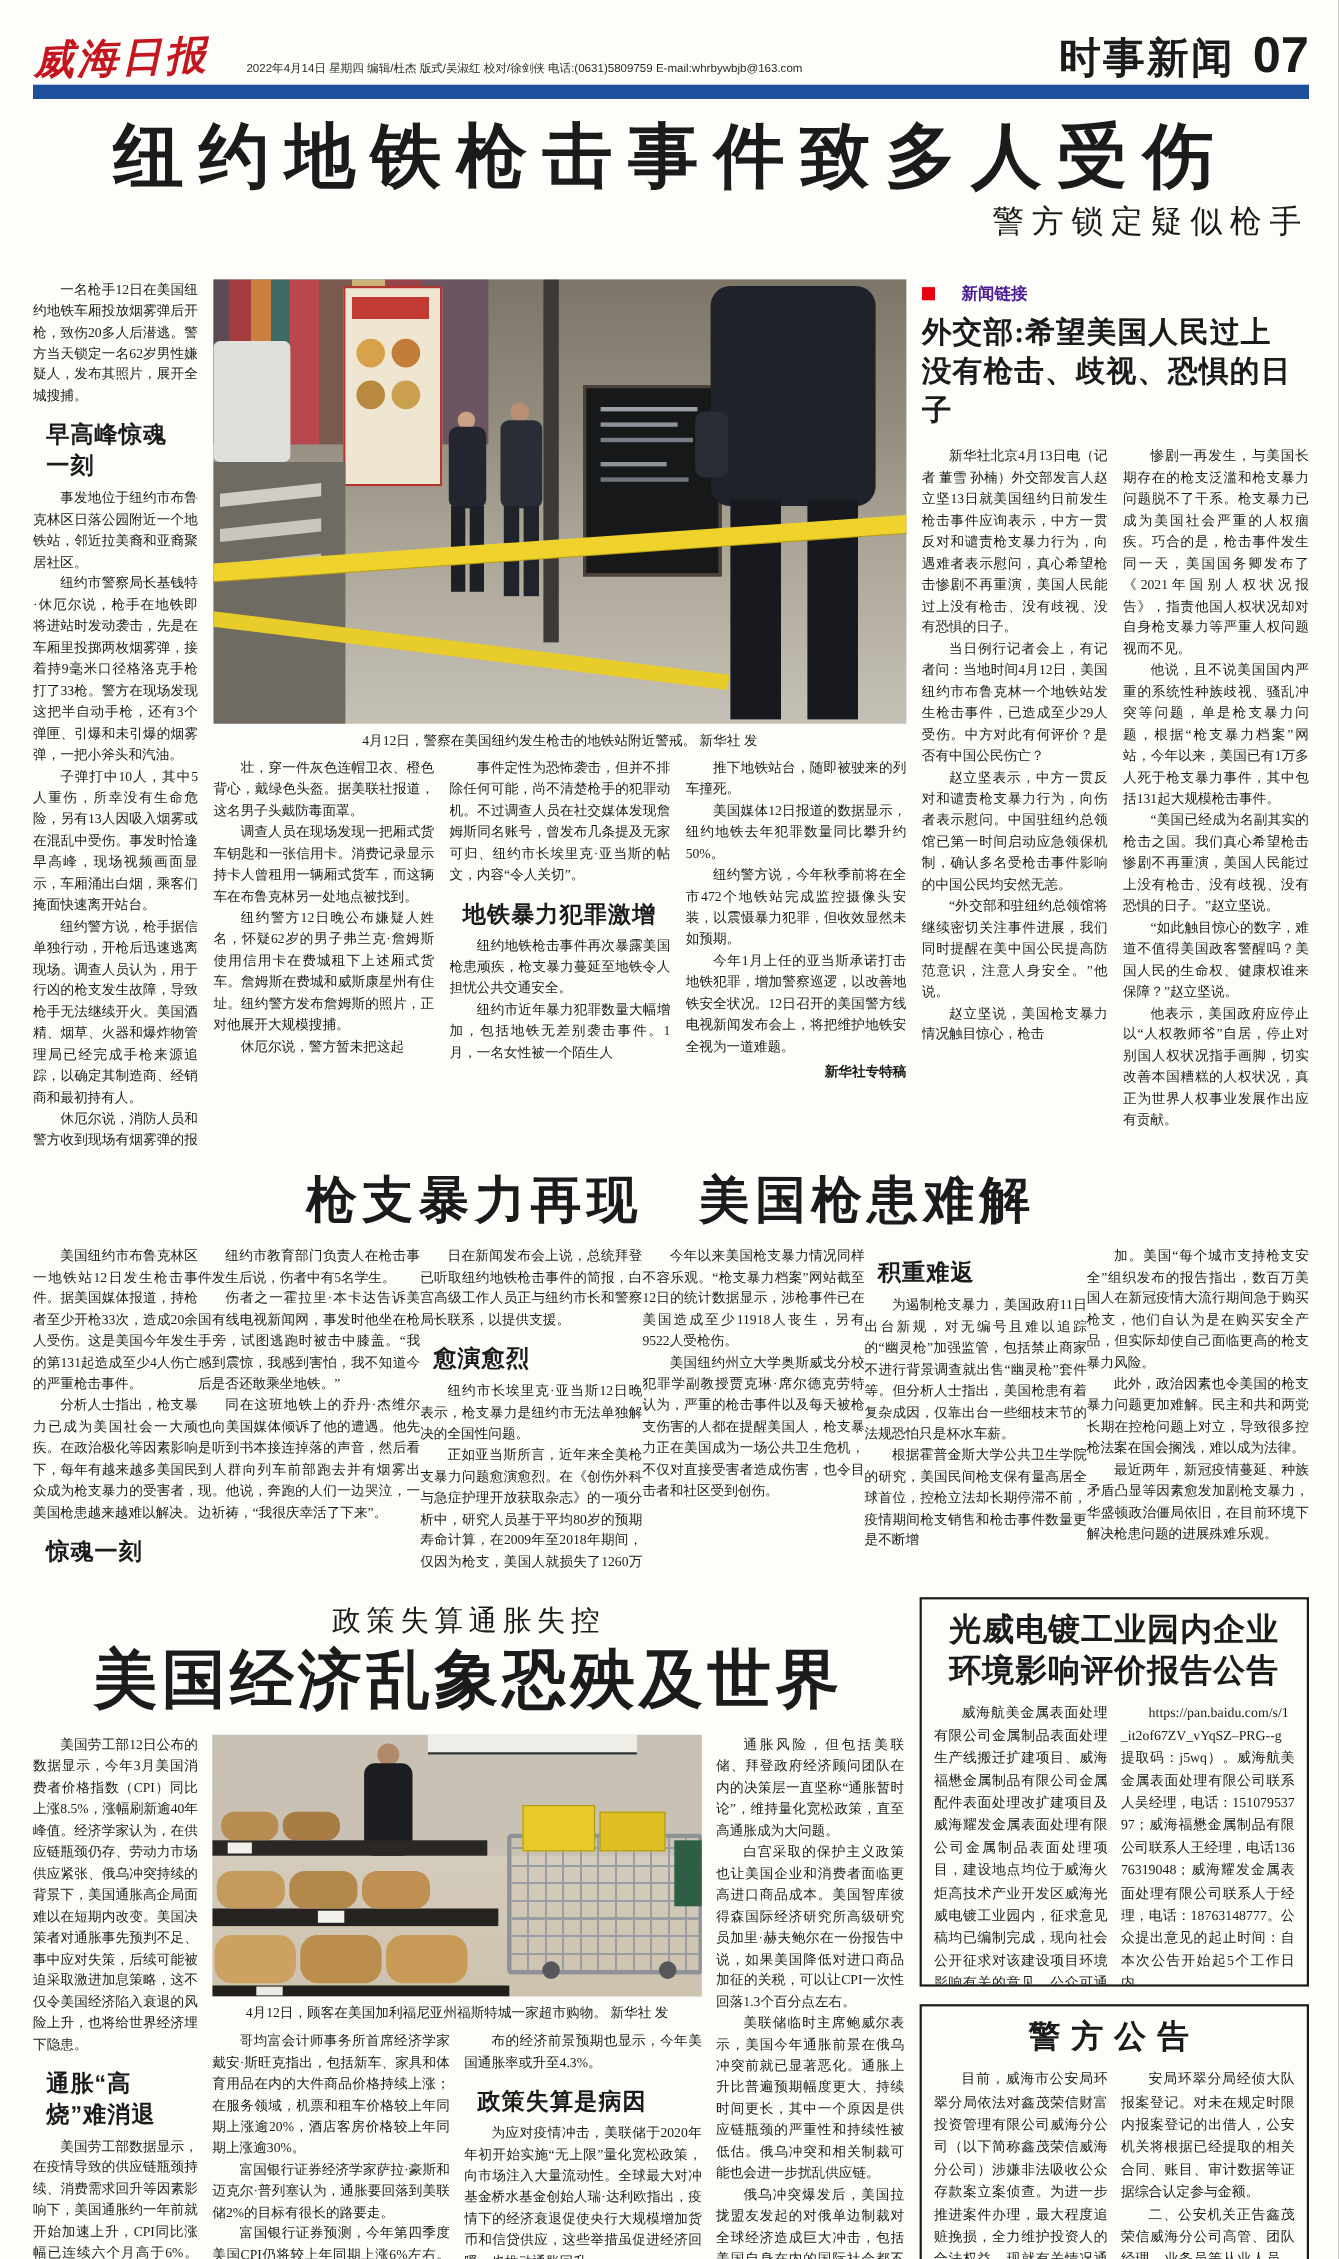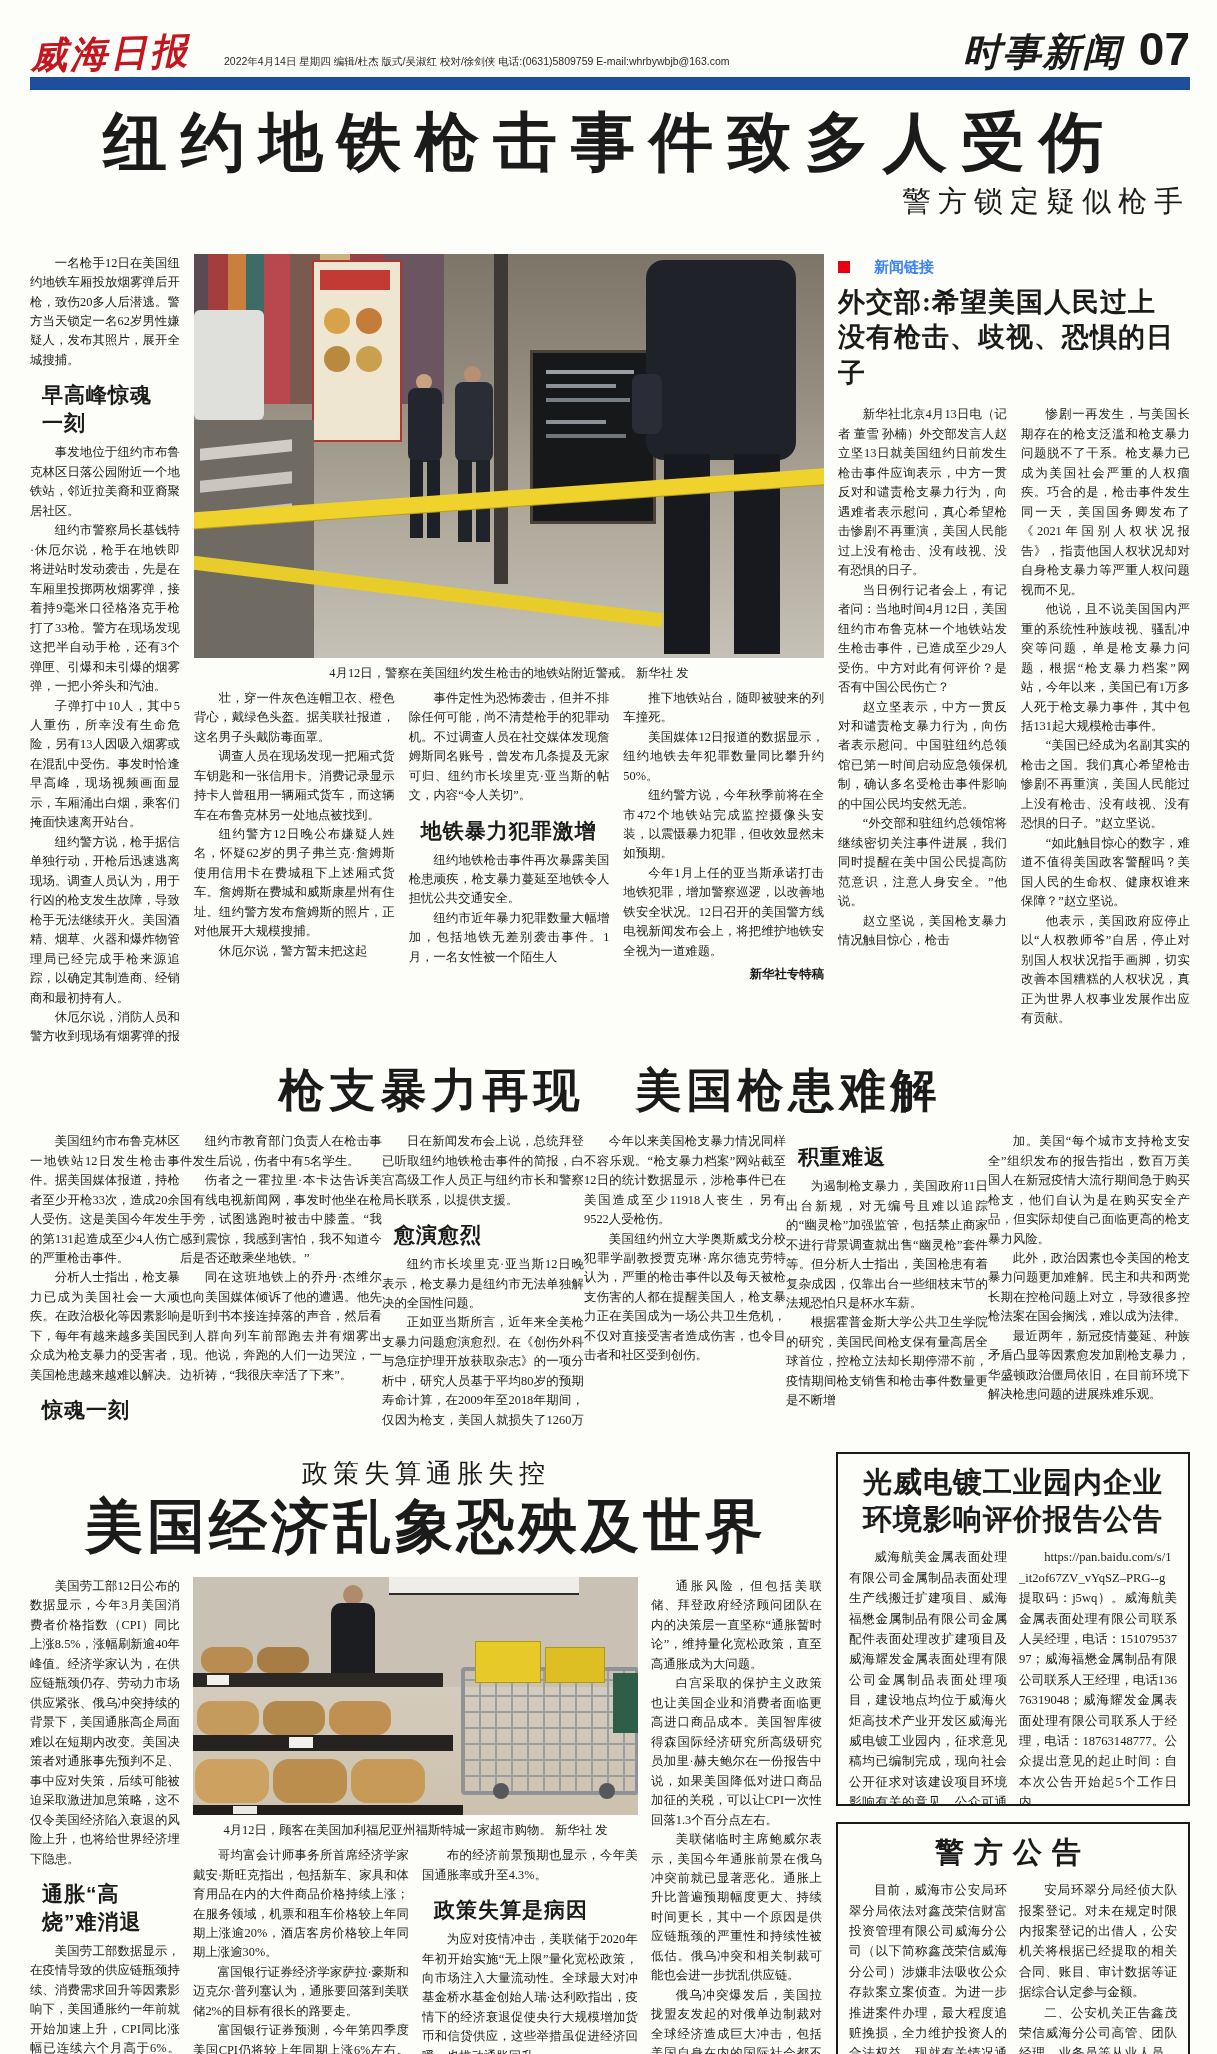--- a/index.html
+++ b/index.html
@@ -7,21 +7,21 @@
         font-family:"Liberation Serif",serif;color:#1b1b1b;}
   .inner{padding:26px 27px 0 30px;}
   
   .masthead{display:flex;align-items:flex-end;}
   .logo{font-family:"Liberation Serif",serif;font-style:italic;font-weight:900;
         font-size:37px;color:#c4161f;letter-spacing:3px;line-height:1;transform:rotate(-2deg);white-space:nowrap;}
   .info-line{font-family:"Liberation Sans",sans-serif;font-size:10.5px;color:#2a2a2a;
              margin:0 0 3px 34px;white-space:nowrap;}
   .section-block{margin-left:auto;display:flex;align-items:baseline;gap:16px;
                  font-family:"Liberation Sans",sans-serif;font-weight:900;line-height:1;}
-  .section-name{font-size:38px;letter-spacing:2px;font-style:italic;}
+  .section-name{font-size:38px;letter-spacing:2px;}
   .page-no{font-size:46px;}
   .blue-bar{height:13px;margin-top:5px;}
   
   .main-headline{text-align:center;font-weight:900;font-size:64px;letter-spacing:14px;
                  line-height:1.15;margin:16px 0 2px;white-space:nowrap;}
   .deck{text-align:right;font-family:"Liberation Sans",sans-serif;font-size:29px;
         letter-spacing:7px;font-weight:400;margin:2px 0 32px;}
   
   .para{margin:0;text-indent:2em;text-align:justify;font-size:12.4px;line-height:1.57;}
   .sh{font-family:"Liberation Sans",sans-serif;font-weight:700;font-size:21px;
@@ -169,21 +169,21 @@
               <p class="para">推下地铁站台，随即被驶来的列车撞死。</p>
               <p class="para">美国媒体12日报道的数据显示，纽约地铁去年犯罪数量同比攀升约50%。</p>
               <p class="para">纽约警方说，今年秋季前将在全市472个地铁站完成监控摄像头安装，以震慑暴力犯罪，但收效显然未如预期。</p>
               <p class="para">今年1月上任的亚当斯承诺打击地铁犯罪，增加警察巡逻，以改善地铁安全状况。12日召开的美国警方线电视新闻发布会上，将把维护地铁安全视为一道难题。</p>
               <p class="credit">新华社专特稿</p>
             </div>
         </div>
       </div>
 
       <div class="sidebar">
-        <div class="tag" style="color: #3b82f6; gap: 24px;">
+        <div class="tag" style="color: #4c1d95; gap: 24px;">
           <span class="sq" id="tagSq" style="background: rgb(230, 0, 18);"></span>
           <span>新闻链接</span>
         </div>
         <h2><span>外交部:希望美国人民过上</span><br>
         <span>没有枪击、歧视、恐惧的日子</span></h2>
         <div class="sidebar-cols">
           <div class="col">
               <p class="para">新华社北京4月13日电（记者 董雪 孙楠）外交部发言人赵立坚13日就美国纽约日前发生枪击事件应询表示，中方一贯反对和谴责枪支暴力行为，向遇难者表示慰问，真心希望枪击惨剧不再重演，美国人民能过上没有枪击、没有歧视、没有恐惧的日子。</p>
               <p class="para">当日例行记者会上，有记者问：当地时间4月12日，美国纽约市布鲁克林一个地铁站发生枪击事件，已造成至少29人受伤。中方对此有何评价？是否有中国公民伤亡？</p>
               <p class="para">赵立坚表示，中方一贯反对和谴责枪支暴力行为，向伤者表示慰问。中国驻纽约总领馆已第一时间启动应急领保机制，确认多名受枪击事件影响的中国公民均安然无恙。</p>

